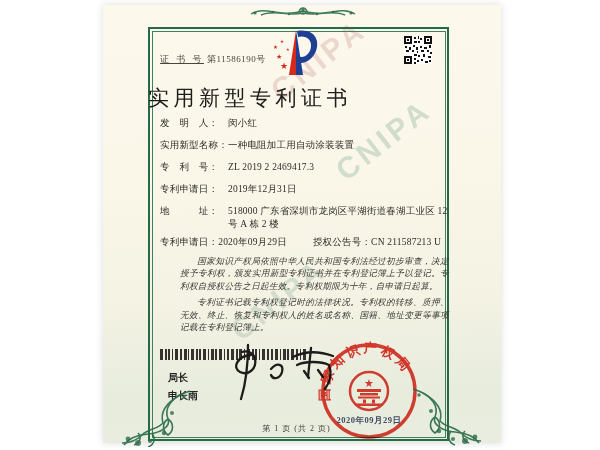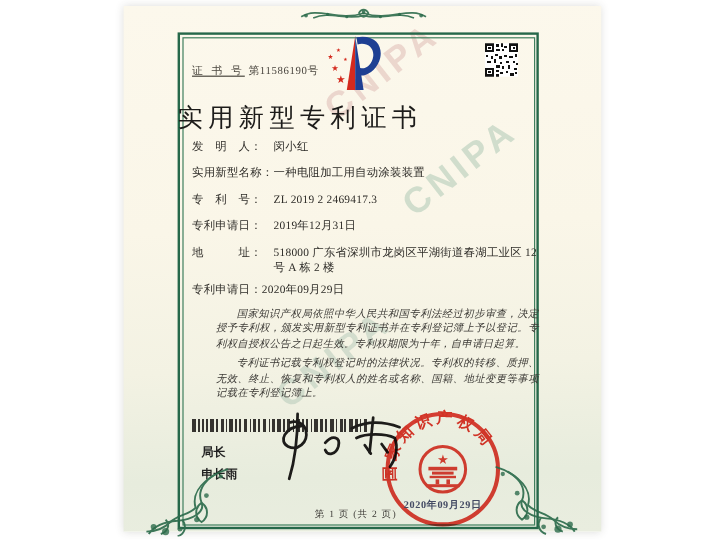--- a/index.html
+++ b/index.html
@@ -163,20 +163,21 @@
     <div class="row">
       <span class="lbl">专利申请日：</span>
       <span class="val">2019年12月31日</span>
     </div>
     <div class="row addr">
       <span class="lbl">地　　　址：</span>
       <span class="val">518000 广东省深圳市龙岗区平湖街道春湖工业区 12 号 A 栋 2 楼</span>
     </div>
     <div class="grant">
       <span class="g1"><span>专利申请日：</span><span>2020年09月29日</span></span>
+      <span class="g2"><span>授权公告号：</span><span>CN 211587213 U</span></span>
     </div>
     <div class="paras">
       <p>国家知识产权局依照中华人民共和国专利法经过初步审查，决定授予专利权，颁发实用新型专利证书并在专利登记簿上予以登记。专利权自授权公告之日起生效。专利权期限为十年，自申请日起算。</p>
       <p>专利证书记载专利权登记时的法律状况。专利权的转移、质押、无效、终止、恢复和专利权人的姓名或名称、国籍、地址变更等事项记载在专利登记簿上。</p>
     </div>
   </div>
 
   <svg class="barcode" viewBox="0 0 146 11" preserveAspectRatio="none" shape-rendering="crispEdges">
     <g fill="#35332f">
       <rect x="0" width="3" height="11"></rect>

